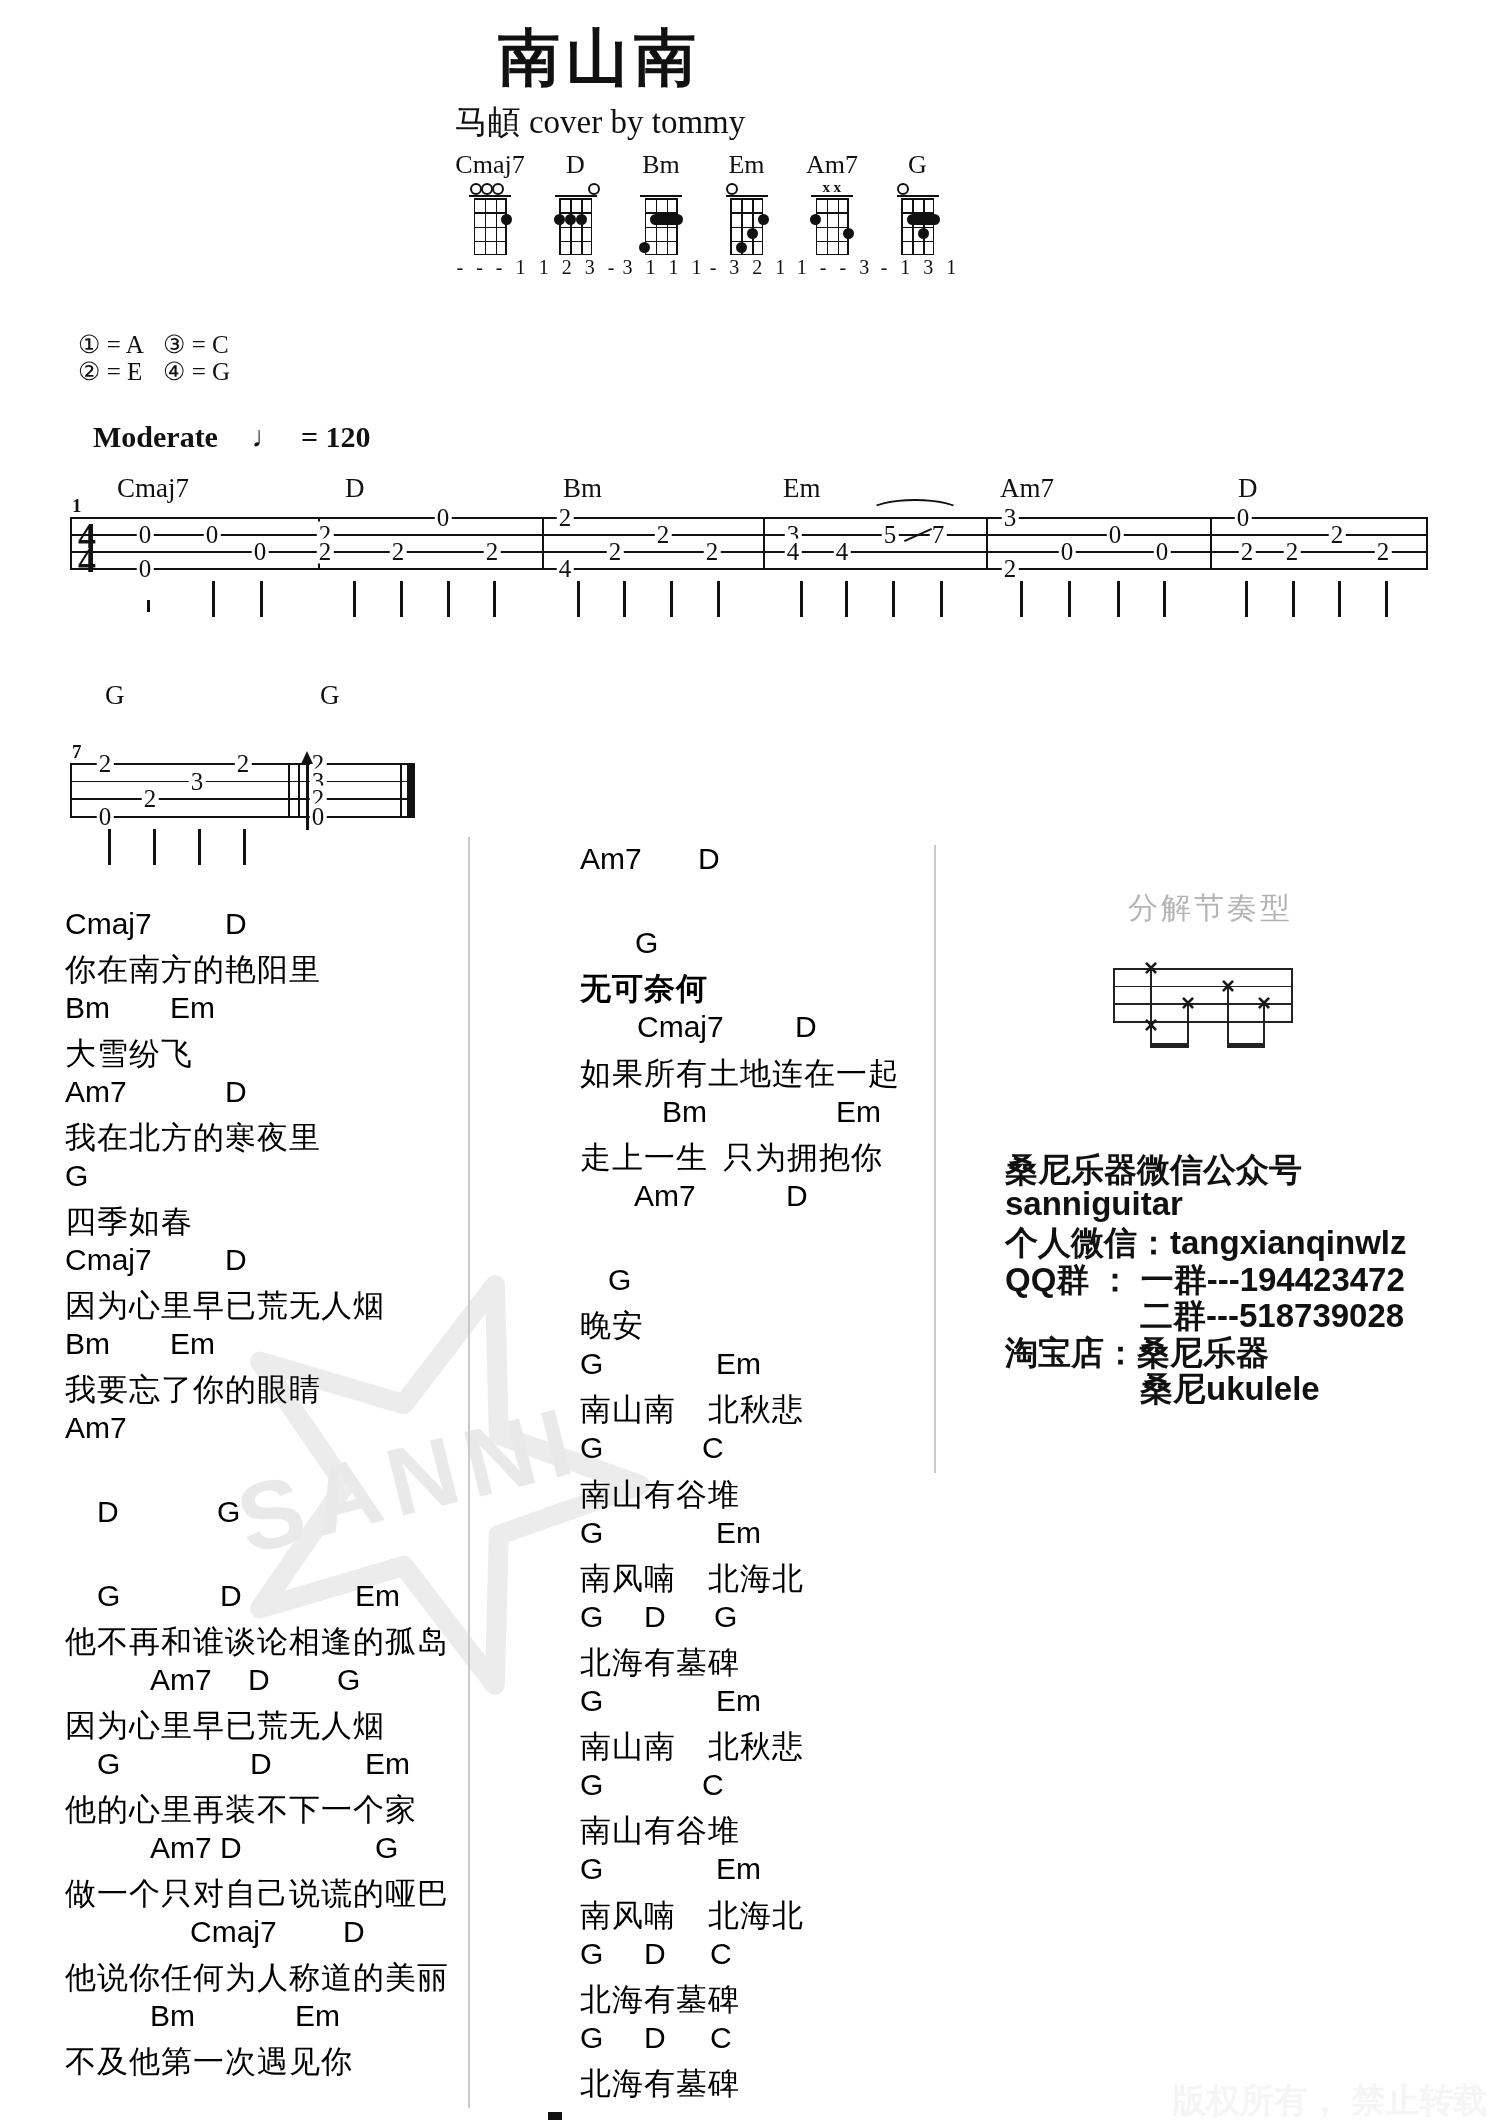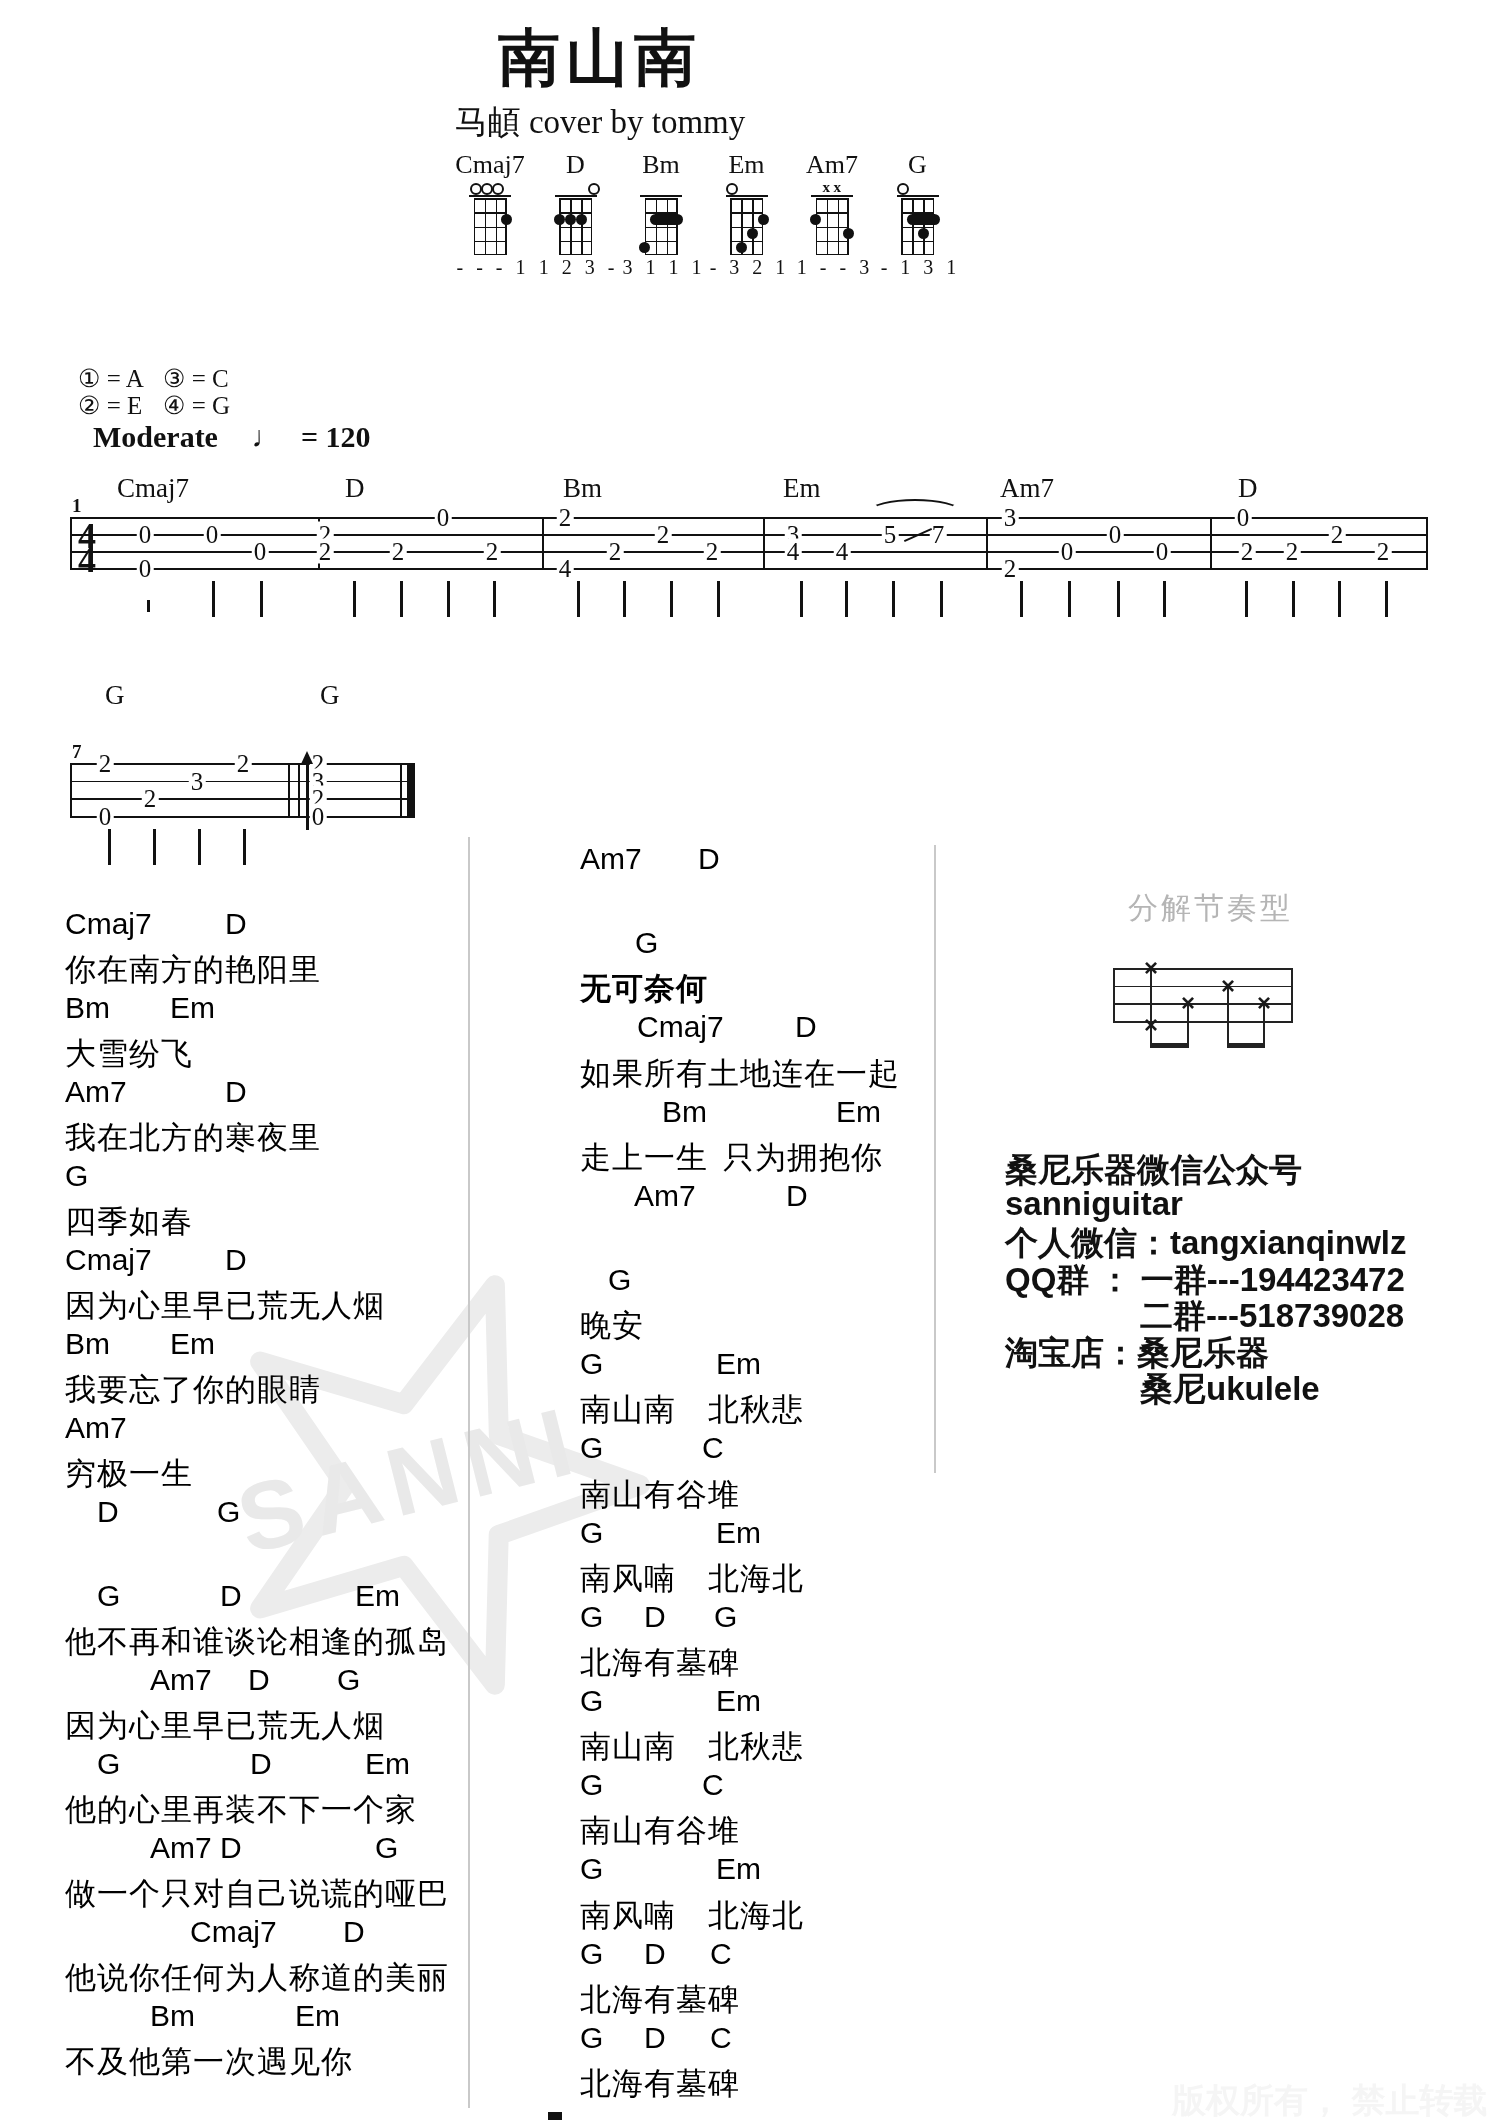--- a/index.html
+++ b/index.html
@@ -161,21 +161,21 @@
           <div class="abs" style="left: 0px; top: 28.5px; width: 33px; height: 1.5px; background: rgb(17, 17, 17);"></div>
           <div class="abs" style="left: 0px; top: 42.75px; width: 33px; height: 1.5px; background: rgb(17, 17, 17);"></div>
           <div class="abs" style="left: 0px; top: 55.5px; width: 33px; height: 1.5px; background: rgb(17, 17, 17);"></div>
           <div class="abs dot" style="left: 16.5px; top: 30.125px;"></div>
           <div class="abs barre" style="left: 5.5px; top: 15.875px; width: 33px;"></div>
         </div>
         <div class="abs fingering serif" style="left: 0px; top: 106px; width: 96px; text-align: center;">- 1 3 1</div>
       </div>
     </div>
 
-  <div id="tuning" class="abs" style="left:78px;top:330px;width:220px;height:60px;margin-top:34px;">
+  <div id="tuning" class="abs" style="left:78px;top:330px;width:220px;height:60px;">
       <div class="abs tuning-item serif" style="left: 0px; top: 0px;">① = A</div>
       <div class="abs tuning-item serif" style="left: 85px; top: 0px;">③ = C</div>
       <div class="abs tuning-item serif" style="left: 0px; top: 27px;">② = E</div>
       <div class="abs tuning-item serif" style="left: 85px; top: 27px;">④ = G</div>
     </div>
 
   <div class="abs tempo serif" style="left:93px;top:420px;">
     <span>Moderate</span>
     <span class="sans" style="margin-left:26px;font-weight:normal;">♩</span>
     <span style="margin-left:12px;">= 120</span>
@@ -344,23 +344,20 @@
         <div class="abs" style="left: 0px; top: 420px; width: 430px; height: 42px;">
           <div class="abs chordtext sans" style="left: 0px; top: 0px;">Bm</div>
           <div class="abs chordtext sans" style="left: 105px; top: 0px;">Em</div>
         </div>
         <div class="abs" style="left: 0px; top: 462px; width: 430px; height: 42px;">
           <div class="abs lyrictext sans" style="left: 0px; top: 0px;">我要忘了你的眼睛</div>
         </div>
         <div class="abs" style="left: 0px; top: 504px; width: 430px; height: 42px;">
           <div class="abs chordtext sans" style="left: 0px; top: 0px;">Am7</div>
         </div>
-        <div class="abs" style="left: 0px; top: 546px; width: 430px; height: 42px;">
-          <div class="abs lyrictext sans" style="left: 0px; top: 0px;">穷极一生</div>
-        </div>
         <div class="abs" style="left: 0px; top: 588px; width: 430px; height: 42px;">
           <div class="abs chordtext sans" style="left: 32px; top: 0px;">D</div>
           <div class="abs chordtext sans" style="left: 152px; top: 0px;">G</div>
         </div>
         <div class="abs" style="left: 0px; top: 672px; width: 430px; height: 42px;">
           <div class="abs chordtext sans" style="left: 32px; top: 0px;">G</div>
           <div class="abs chordtext sans" style="left: 155px; top: 0px;">D</div>
           <div class="abs chordtext sans" style="left: 290px; top: 0px;">Em</div>
         </div>
         <div class="abs" style="left: 0px; top: 714px; width: 430px; height: 42px;">

